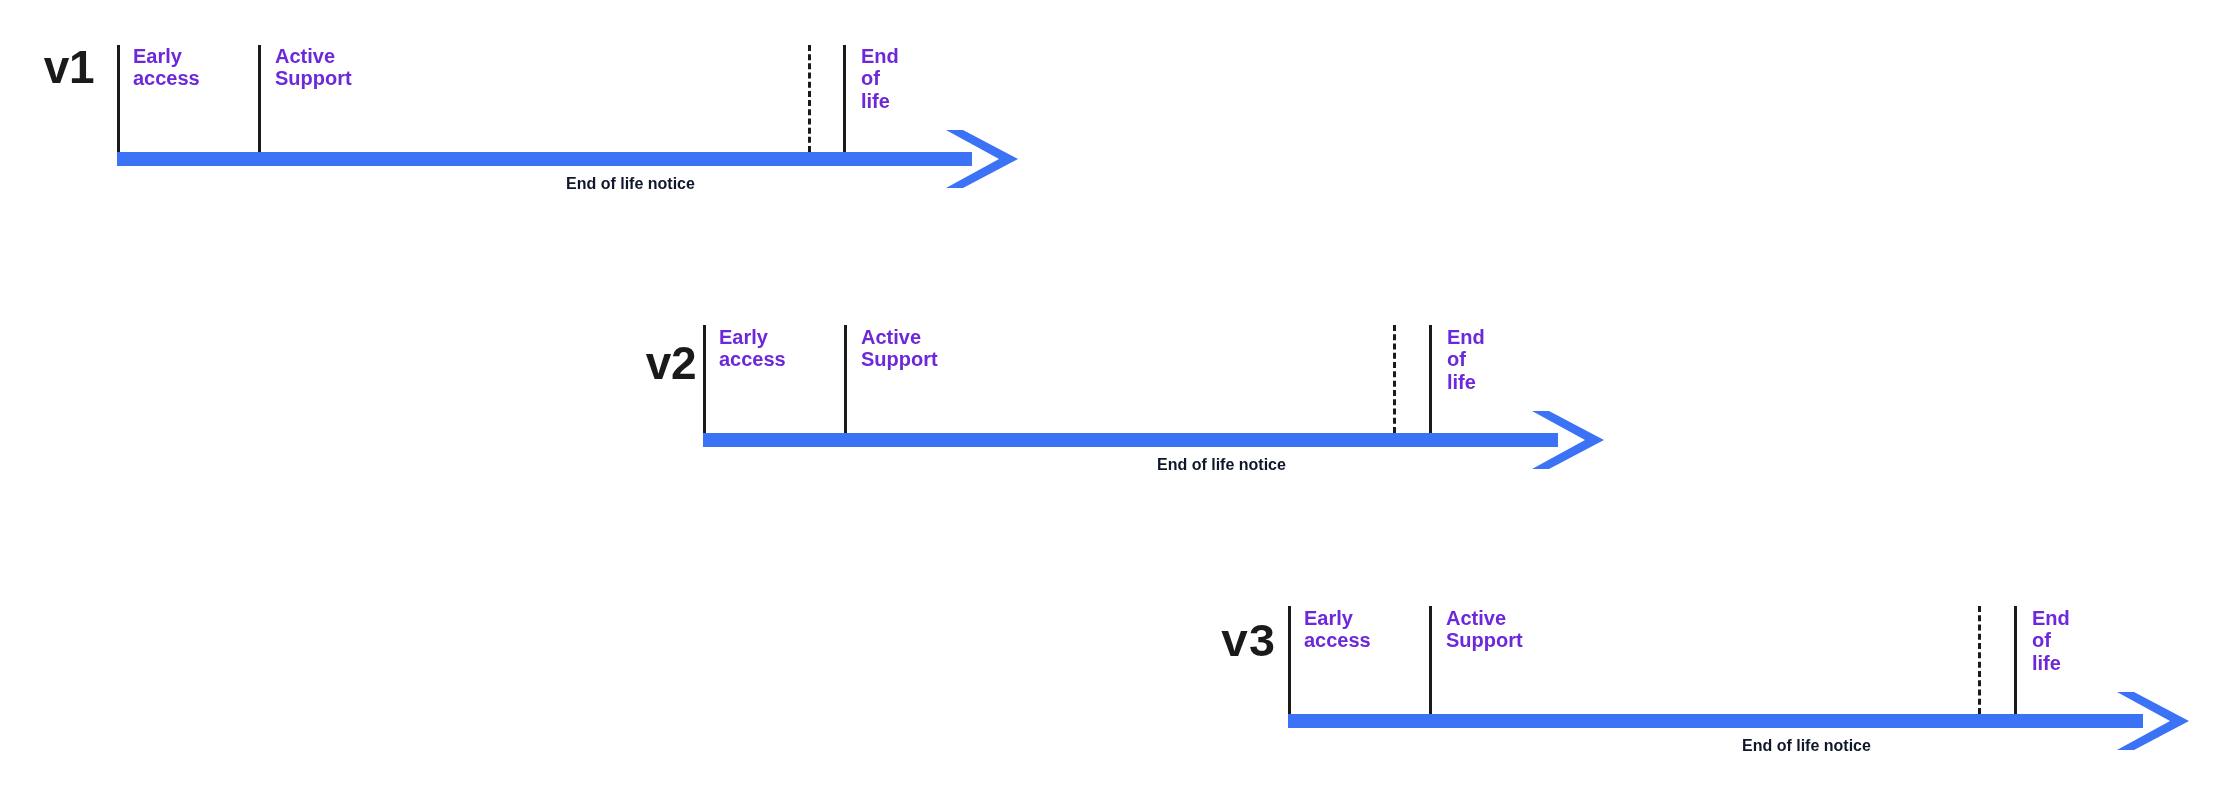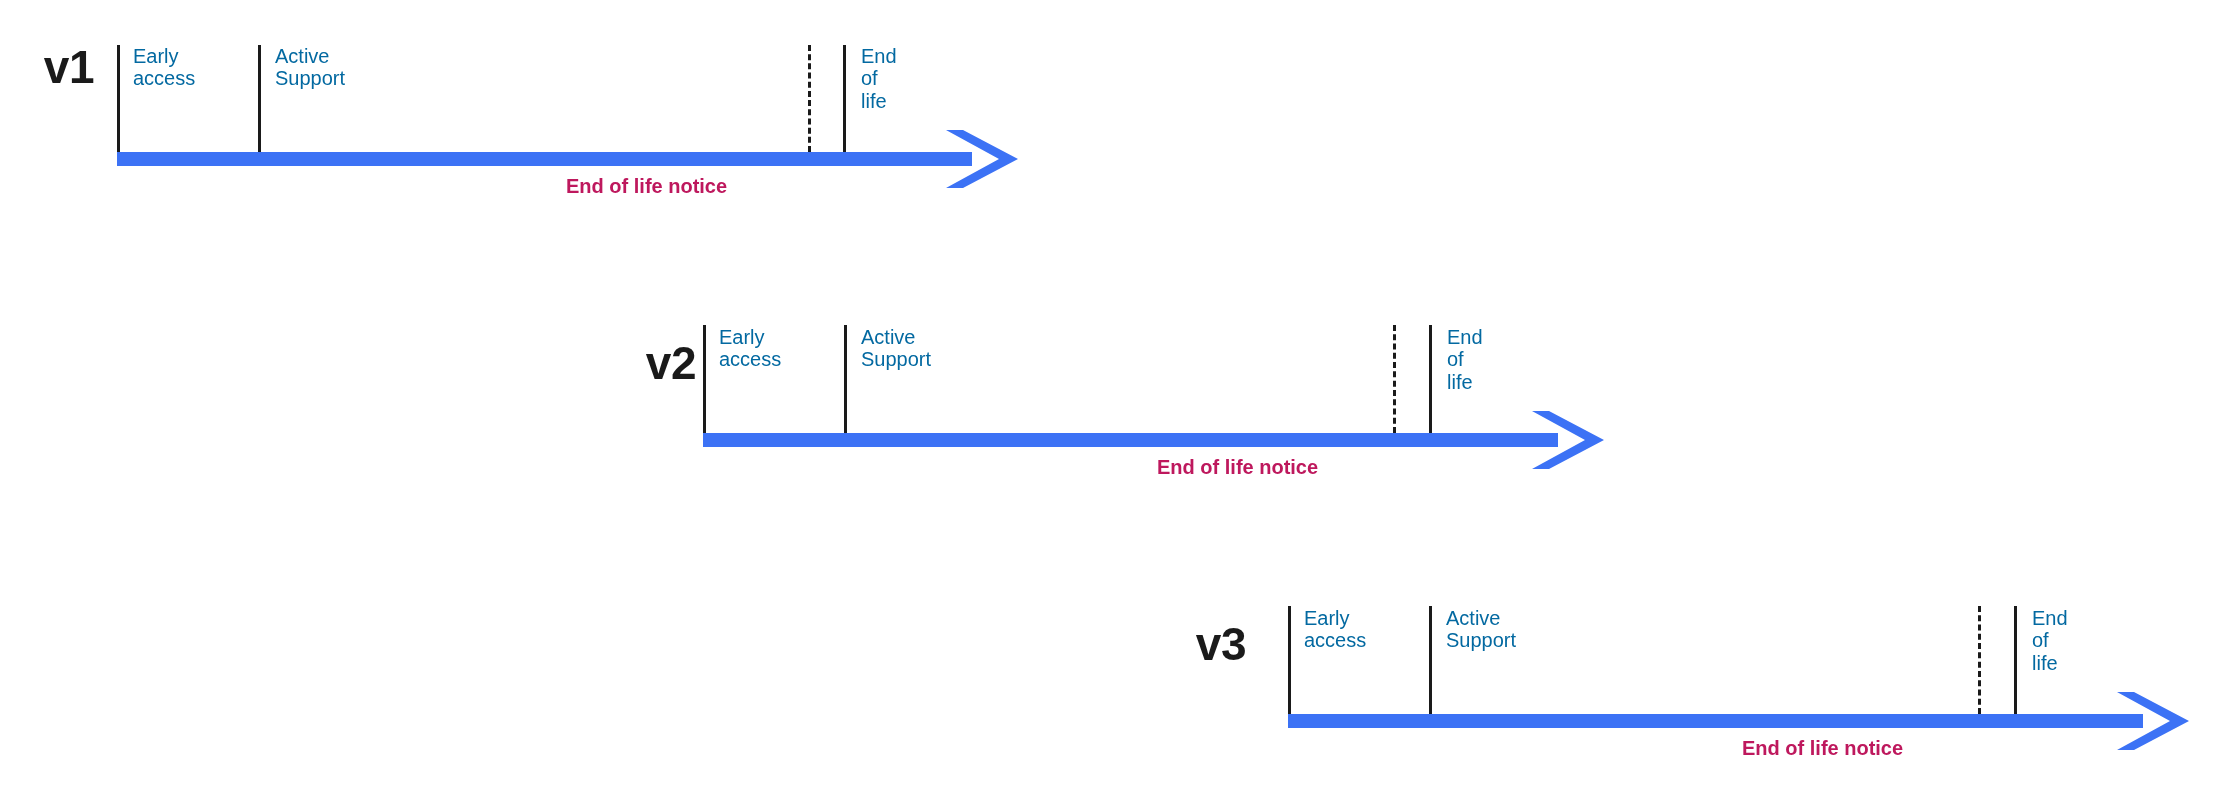--- a/index.html
+++ b/index.html
@@ -33,36 +33,36 @@
   .phase-divider.dashed{
     width:0;
     background:none;
     border-left:3px dashed #1a1a1a;
   }
 
   
   .phase-label{
     position:absolute;
     font-size:20px;
-    font-weight:400;
-    color:#0369a1;
+    font-weight:700;
+    color:#6d28d9;
     line-height:1.12;
     white-space:pre-line;
   }
 
   
   .timeline-arrow{position:absolute;}
   .timeline-arrow svg{display:block;}
 
   
   .notice-label{
     position:absolute;
-    font-size:20px;
+    font-size:16px;
     font-weight:700;
-    color:#be185d;
+    color:#0f172a;
     line-height:1;
     white-space:nowrap;
   }
 </style>
 </head>
 <body>
 
 <div id="diagram">
     <div class="lifecycle-row">
       <div class="version-label" style="left: 22px; top: 44px; width: 72px;">v1</div>
@@ -94,21 +94,21 @@
       <div class="phase-label" style="left: 1447px; top: 326px;">End of life</div>
       <div class="timeline-arrow" style="left: 703px; top: 409px;">
         <svg width="905" height="62" viewBox="0 0 905 62">
           <rect x="0" y="24" width="855" height="14" fill="#3c72f5"></rect>
           <polygon points="829,2 846,2 901,31 846,60 829,60 882,31" fill="#3c72f5"></polygon>
         </svg>
       </div>
       <div class="notice-label" style="left: 1157px; top: 457px;">End of life notice</div>
     </div>
     <div class="lifecycle-row">
-      <div class="version-label" style="left: 1174px; top: 621px; width: 72px;">v3</div>
+      <div class="version-label" style="left: 1203px; top: 621px; width: 72px; font-family: Liberation Mono, monospace;">v3</div>
       <div class="phase-divider" style="left: 1288px; top: 606px; height: 108px;"></div>
       <div class="phase-divider" style="left: 1429px; top: 606px; height: 108px;"></div>
       <div class="phase-divider dashed" style="left: 1978px; top: 606px; height: 108px;"></div>
       <div class="phase-divider" style="left: 2014px; top: 606px; height: 108px;"></div>
       <div class="phase-label" style="left: 1304px; top: 607px;">Early
 access</div>
       <div class="phase-label" style="left: 1446px; top: 607px;">Active Support</div>
       <div class="phase-label" style="left: 2032px; top: 607px;">End of life</div>
       <div class="timeline-arrow" style="left: 1288px; top: 690px;">
         <svg width="905" height="62" viewBox="0 0 905 62">

